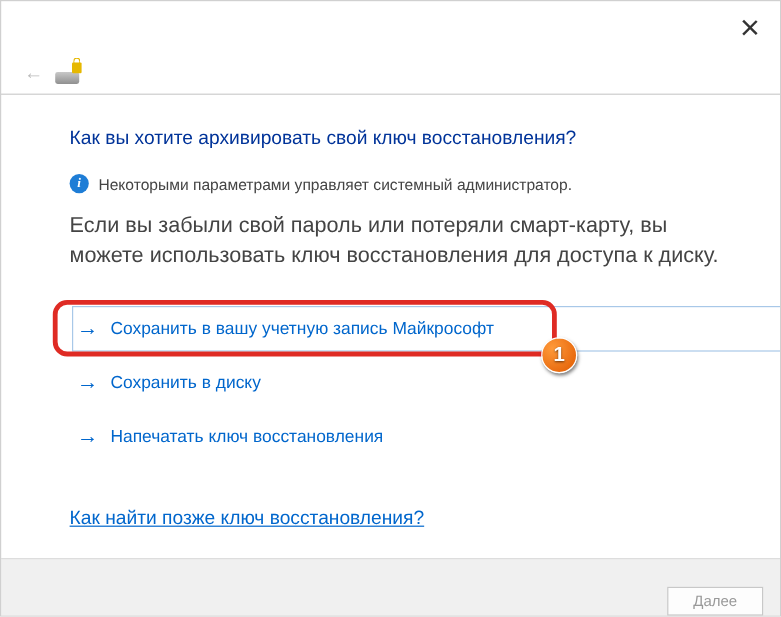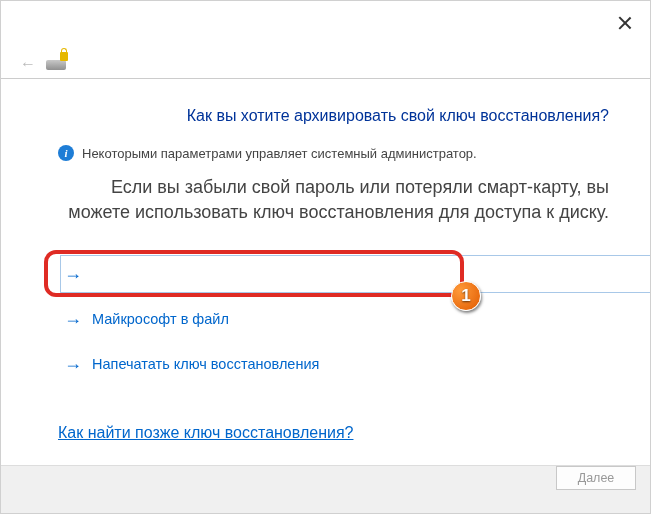--- a/index.html
+++ b/index.html
@@ -70,21 +70,20 @@
   .drive-icon .lock::before {
     content: ''; position: absolute; top: -4px; left: 1px; width: 4px; height: 5px;
     border: 1px solid #e6b800; border-bottom: none; border-radius: 3px 3px 0 0;
   }
   .header-title {
     color: #555;
     font-size: 12px;
   }
   .content {
     padding: 28px 42px 10px 58px;
-    text-align: right;
   }
   .heading {
     color: #003399;
     font-size: 16px;
     font-weight: 400;
     margin-bottom: 20px;
   }
   .info-row {
     display: flex;
     align-items: center;
@@ -167,21 +166,21 @@
     bottom: 72px;
   }
   .footer {
     position: absolute;
     left: 1px; right: 1px; bottom: 1px;
     height: 48px;
     background: #f0f0f0;
     border-top: 1px solid #ddd;
     display: flex;
     justify-content: flex-end;
-    align-items: flex-start;
+    align-items: flex-end;
     padding-right: 14px;
     gap: 8px;
   }
   .btn {
     min-width: 80px;
     height: 24px;
     padding: 0 14px;
     background: #fdfdfd;
     border: 1px solid #c8c8c8;
     font-size: 12.5px;
@@ -212,28 +211,29 @@
     <span class="info-icon">i</span>
     <span>Некоторыми параметрами управляет системный администратор.</span>
   </div>
 
   <div class="body-text">Если вы забыли свой пароль или потеряли смарт-карту, вы можете использовать ключ восстановления для доступа к диску.</div>
 
   <div class="option-wrap">
     <div class="inner-select"></div>
     <div class="option">
       <span class="arrow">→</span>
+      <span class="label">Сохранить в вашу учетную запись Майкрософт</span>
     </div>
     <div class="highlight-box"></div>
     <div class="marker">1</div>
   </div>
 
   <div class="option">
     <span class="arrow">→</span>
-    <span class="label">Майкрософт в файл</span>
+    <span class="label">Сохранить в диску</span>
   </div>
 
   <div class="option">
     <span class="arrow">→</span>
     <span class="label">Напечатать ключ восстановления</span>
   </div>
 </div>
 
 <a class="help-link">Как найти позже ключ восстановления?</a>
 

